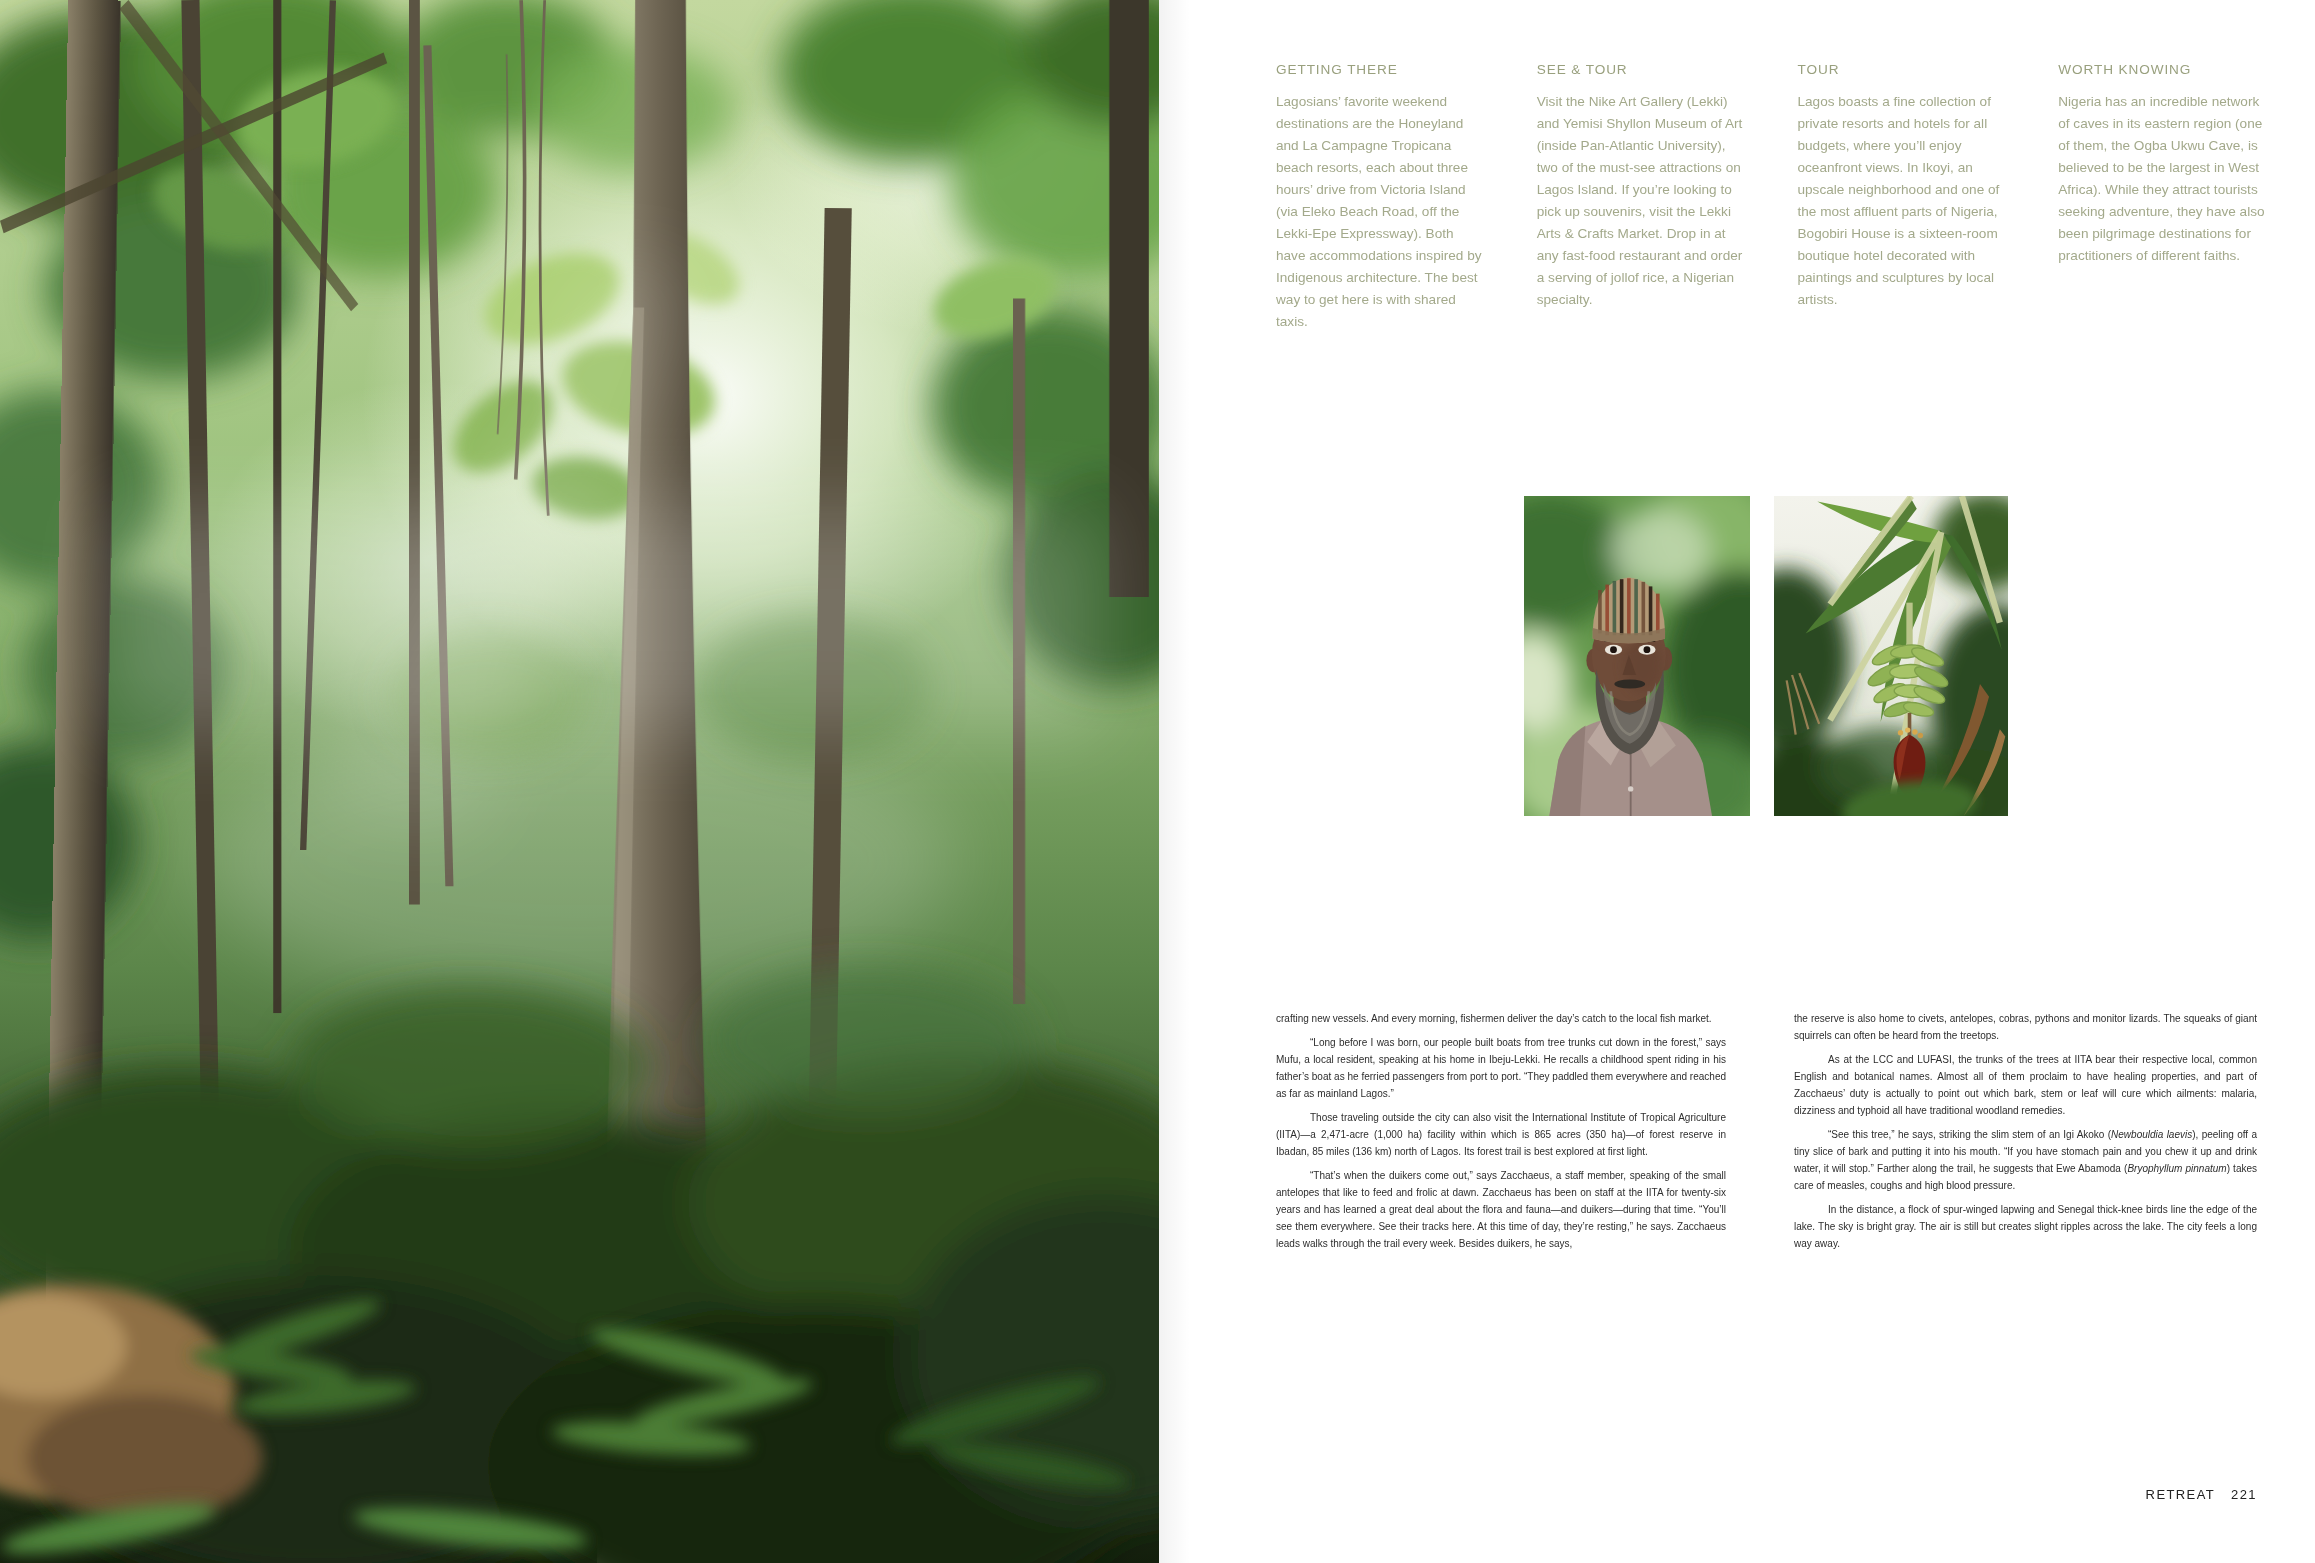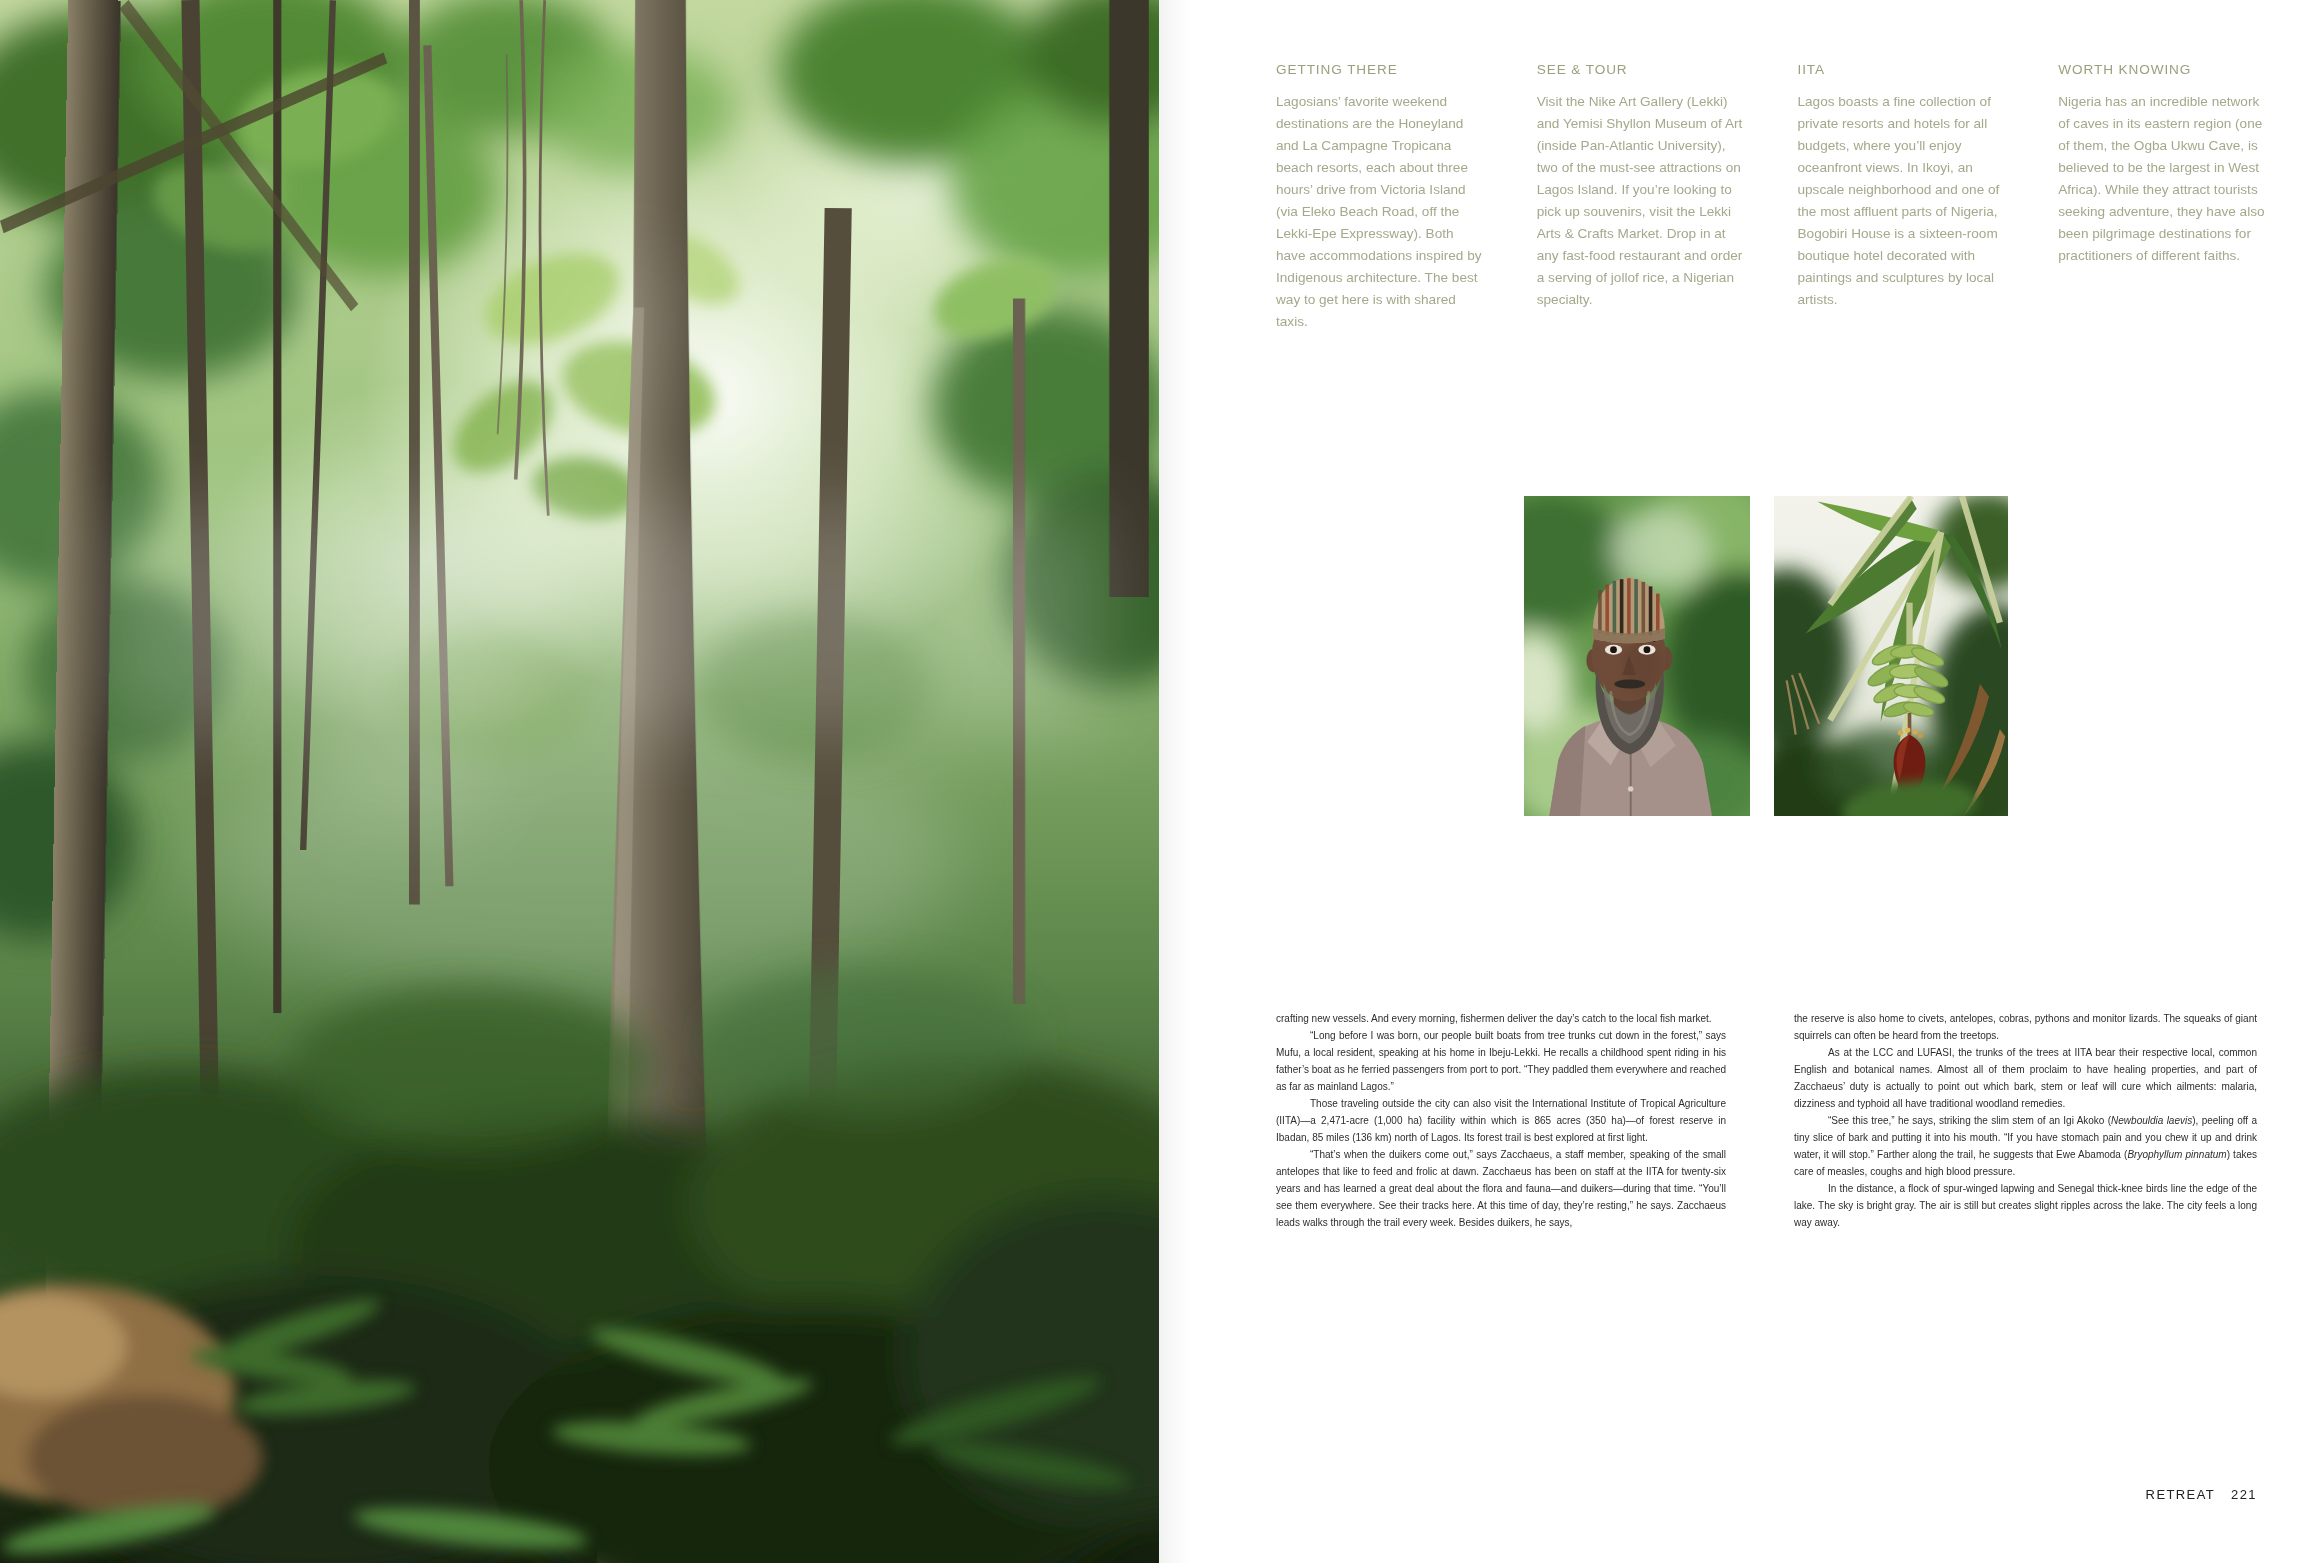--- a/index.html
+++ b/index.html
@@ -20,21 +20,21 @@
   
   .photo{position:absolute;top:496px;height:320px;overflow:hidden;}
   .photo svg{display:block;width:100%;height:100%;}
   .photo-portrait{left:1524px;width:226px;}
   .photo-banana{left:1774px;width:234px;}
   
   .article-col{position:absolute;top:1010px;color:#2d2d2d;font-size:10px;line-height:17px;}
   .article-left{left:1276px;width:450px;}
   .article-right{left:1794px;width:463px;}
   .para{margin:0;text-align:justify;}
-  .para.indent{text-indent:34px;}
+  .para.indent{text-indent:34px;margin-top:7px;}
   .para i{font-style:italic;}
   
   .footer{position:absolute;top:1487px;left:1794px;width:463px;display:flex;
     justify-content:flex-end;align-items:baseline;gap:16px;
     font-size:13px;letter-spacing:1.4px;color:#222222;}
 </style>
 </head>
 <body>
 
 <div class="spread">
@@ -185,21 +185,21 @@
   <div class="info-row">
     <div class="info-col">
       <h4>GETTING THERE</h4>
       <p>Lagosians’ favorite weekend destinations are the Honeyland and La Campagne Tropicana beach resorts, each about three hours’ drive from Victoria Island (via Eleko Beach Road, off the Lekki-Epe Expressway). Both have accommodations inspired by Indigenous architecture. The best way to get here is with shared taxis.</p>
     </div>
     <div class="info-col">
       <h4>SEE &amp; TOUR</h4>
       <p>Visit the Nike Art Gallery (Lekki) and Yemisi Shyllon Museum of Art (inside Pan-Atlantic University), two of the must-see attractions on Lagos Island. If you’re looking to pick up souvenirs, visit the Lekki Arts &amp; Crafts Market. Drop in at any fast-food restaurant and order a serving of jollof rice, a Nigerian specialty.</p>
     </div>
     <div class="info-col">
-      <h4>IITA</h4>
+      <h4>TOUR</h4>
       <p>Lagos boasts a fine collection of private resorts and hotels for all budgets, where you’ll enjoy oceanfront views. In Ikoyi, an upscale neighborhood and one of the most affluent parts of Nigeria, Bogobiri House is a sixteen-room boutique hotel decorated with paintings and sculptures by local artists.</p>
     </div>
     <div class="info-col">
       <h4>WORTH KNOWING</h4>
       <p>Nigeria has an incredible network of caves in its eastern region (one of them, the Ogba Ukwu Cave, is believed to be the largest in West Africa). While they attract tourists seeking adventure, they have also been pilgrimage destinations for practitioners of different faiths.</p>
     </div>
   </div>
 
   <div class="photo photo-portrait">
     <svg viewBox="0 0 250 354" preserveAspectRatio="none">

